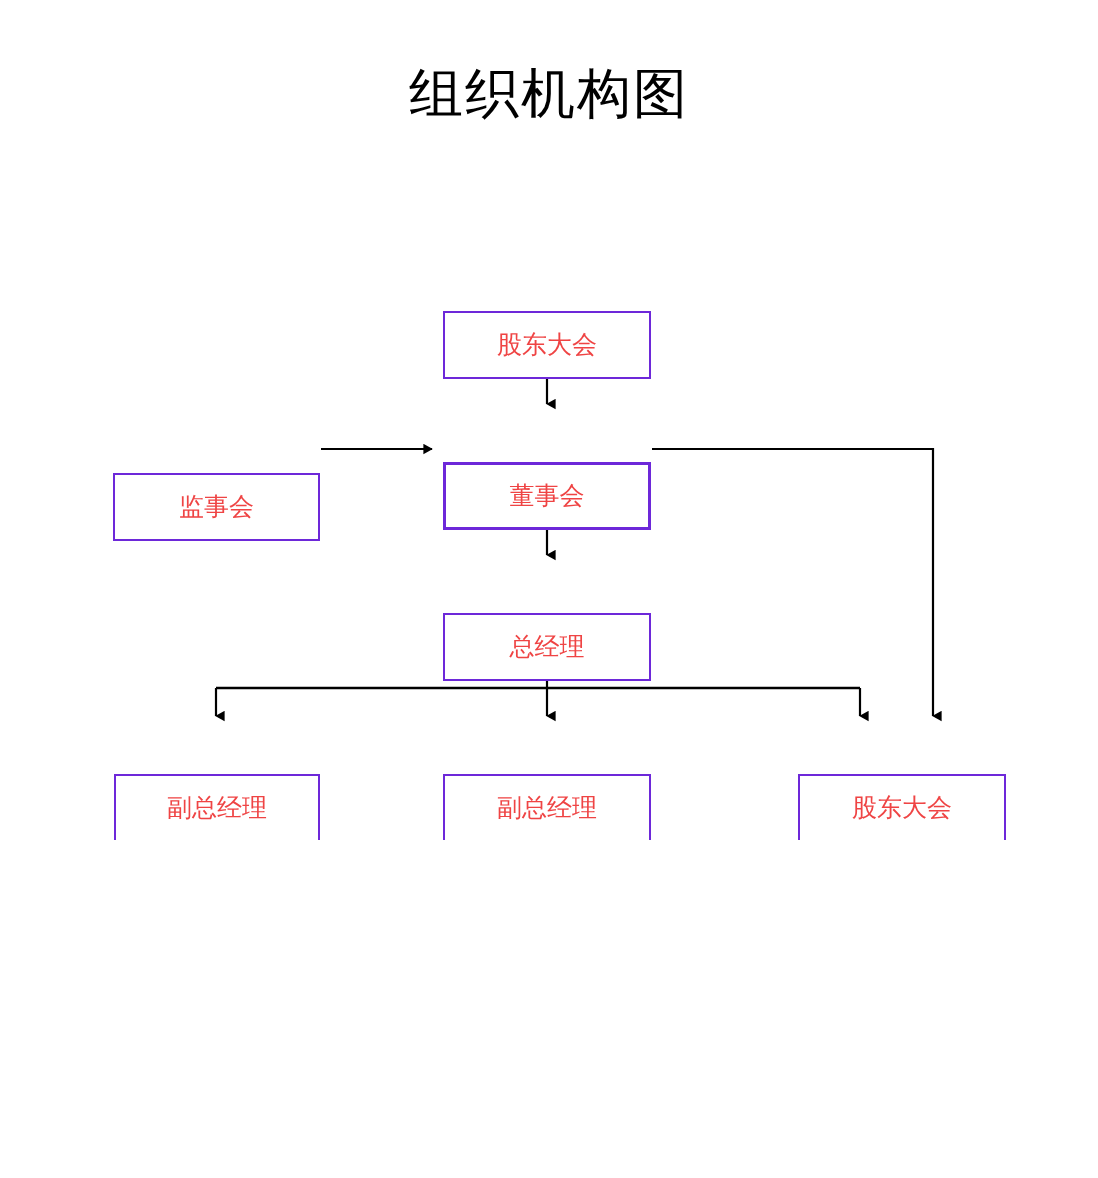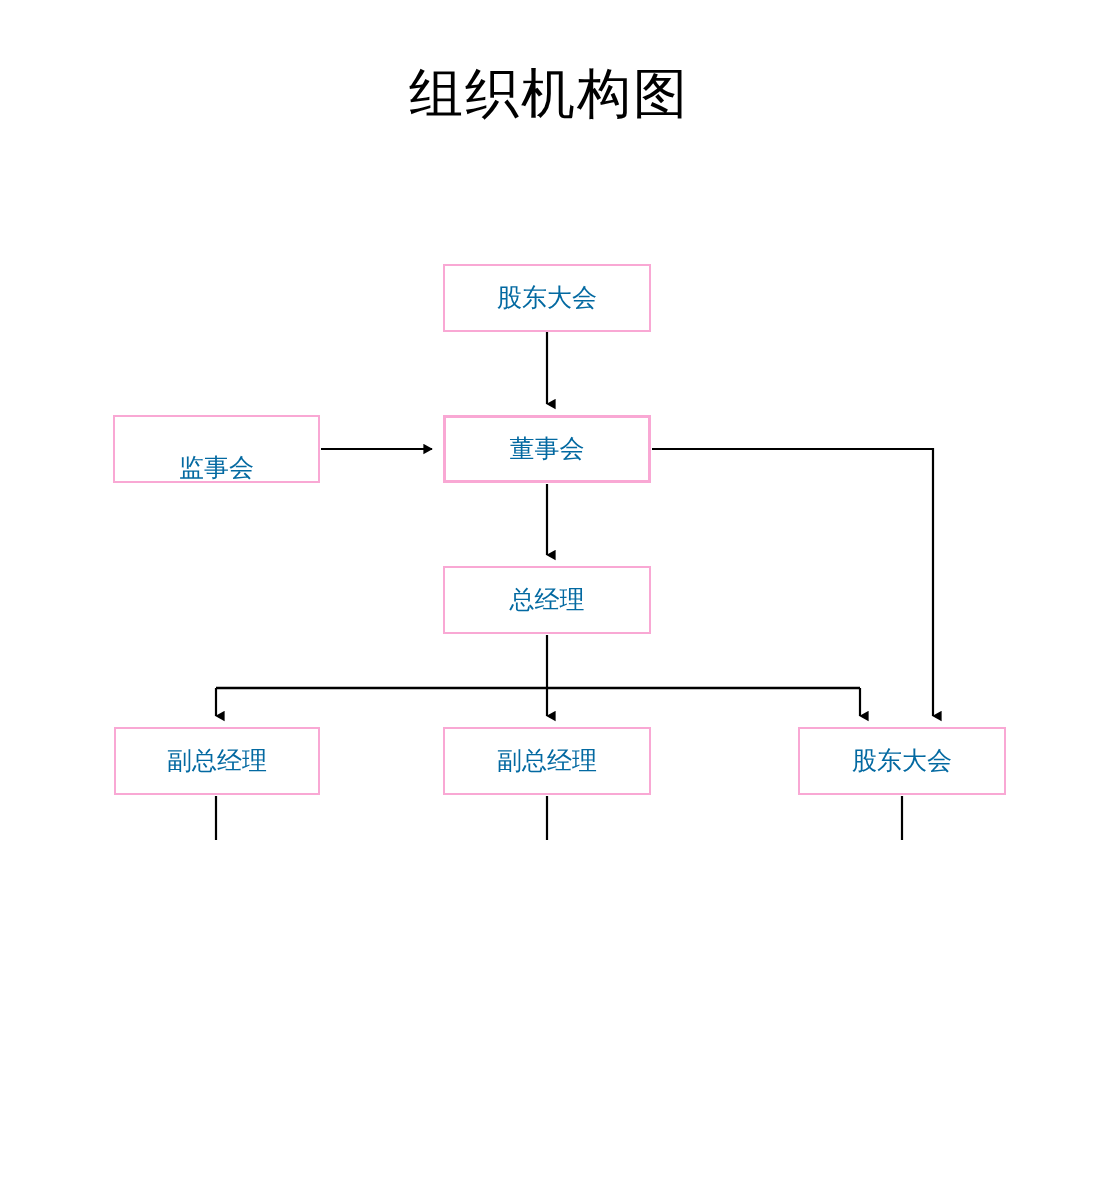--- a/index.html
+++ b/index.html
@@ -32,26 +32,27 @@
     left: 0;
     top: 0;
     width: 1098px;
     height: 1178px;
     pointer-events: none;
   }
   .node {
     position: absolute;
     box-sizing: border-box;
     background: #ffffff;
-    border: 2px solid #f9a8d4;
+    border: 2px solid #6d28d9;
     display: flex;
     align-items: center;
     justify-content: center;
-    color: #0369a1;
+    color: #ef4444;
     z-index: 2;
+    margin-top: 47px;
   }
   .node.thick {
     border-width: 3px;
   }
   .node-label {
     font-size: 25px;
     line-height: 1.1;
     white-space: nowrap;
     font-family: "DejaVu Serif", "Liberation Serif", serif;
   }
@@ -113,21 +114,21 @@
       <line x1="547" y1="869" x2="547" y2="896" marker-end="url(#arrowhead)"></line>
       <line x1="747" y1="869" x2="747" y2="896" marker-end="url(#arrowhead)"></line>
       <line x1="963" y1="869" x2="963" y2="896" marker-end="url(#arrowhead)"></line>
     </g>
   </svg>
 
   <div class="node" style="left: 443px; top: 264px; width: 208px; height: 68px;">
     <span class="node-label">股东大会</span>
   </div>
 
-  <div class="node" style="left: 113px; top: 415px; width: 207px; height: 68px; align-items: flex-end;">
+  <div class="node" style="left: 113px; top: 426px; width: 207px; height: 68px;">
     <span class="node-label">监事会</span>
   </div>
   <div class="node" style="left: 443px; top: 566px; width: 208px; height: 68px;">
     <span class="node-label">总经理</span>
   </div>
 
   <div class="node thick" style="left: 443px; top: 415px; width: 208px; height: 68px;">
     <span class="node-label">董事会</span>
   </div>
 

